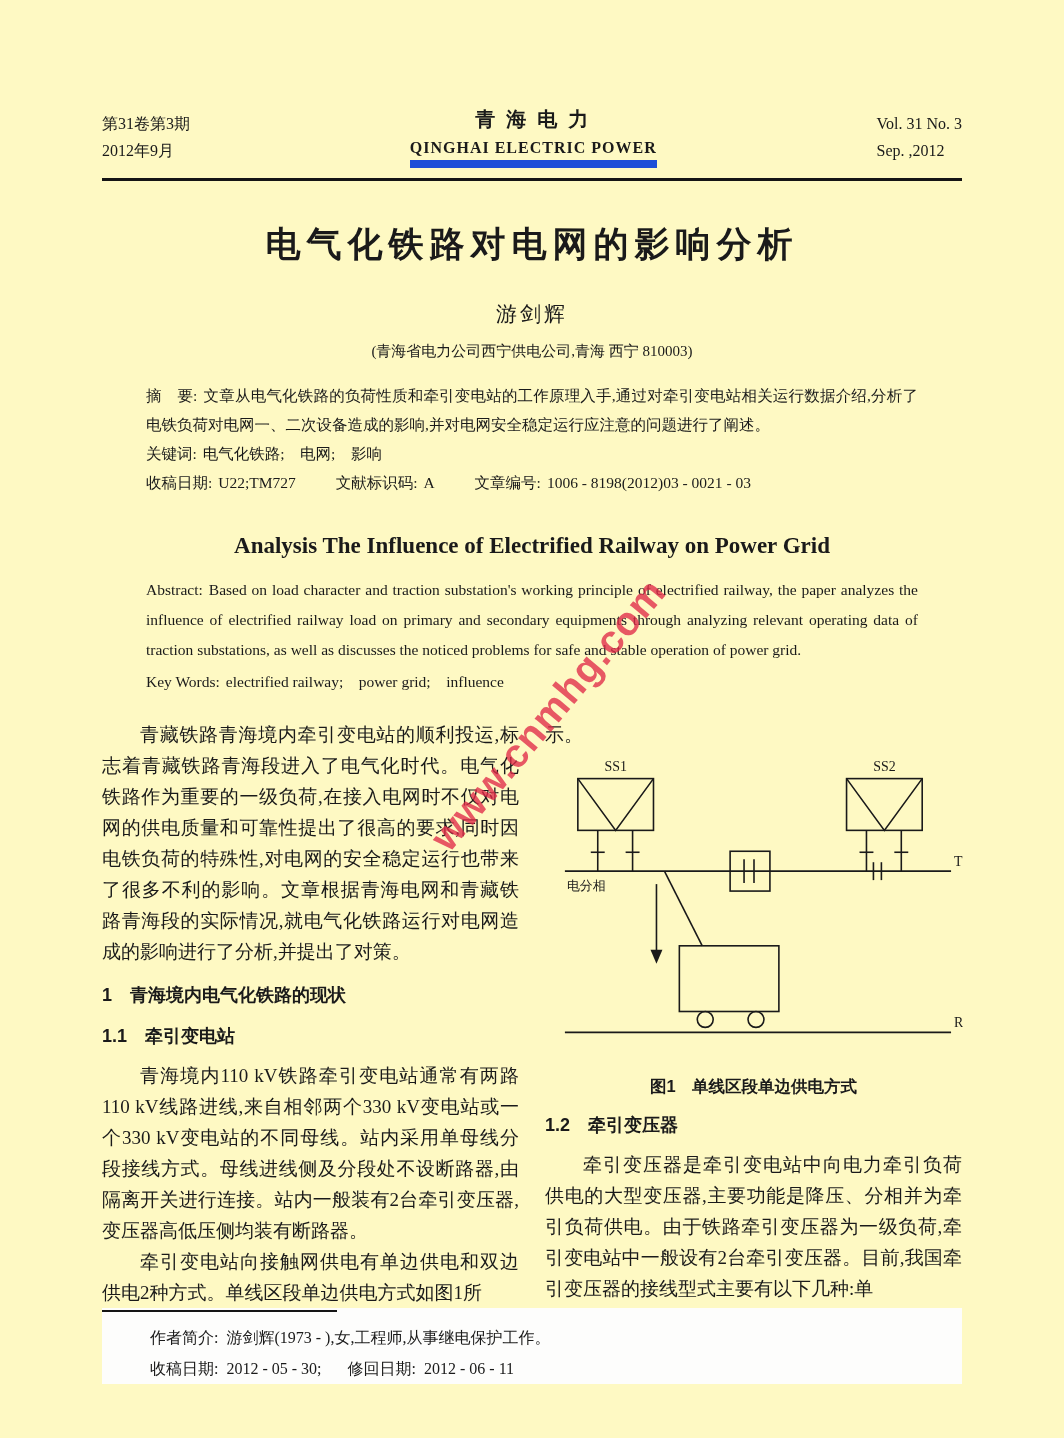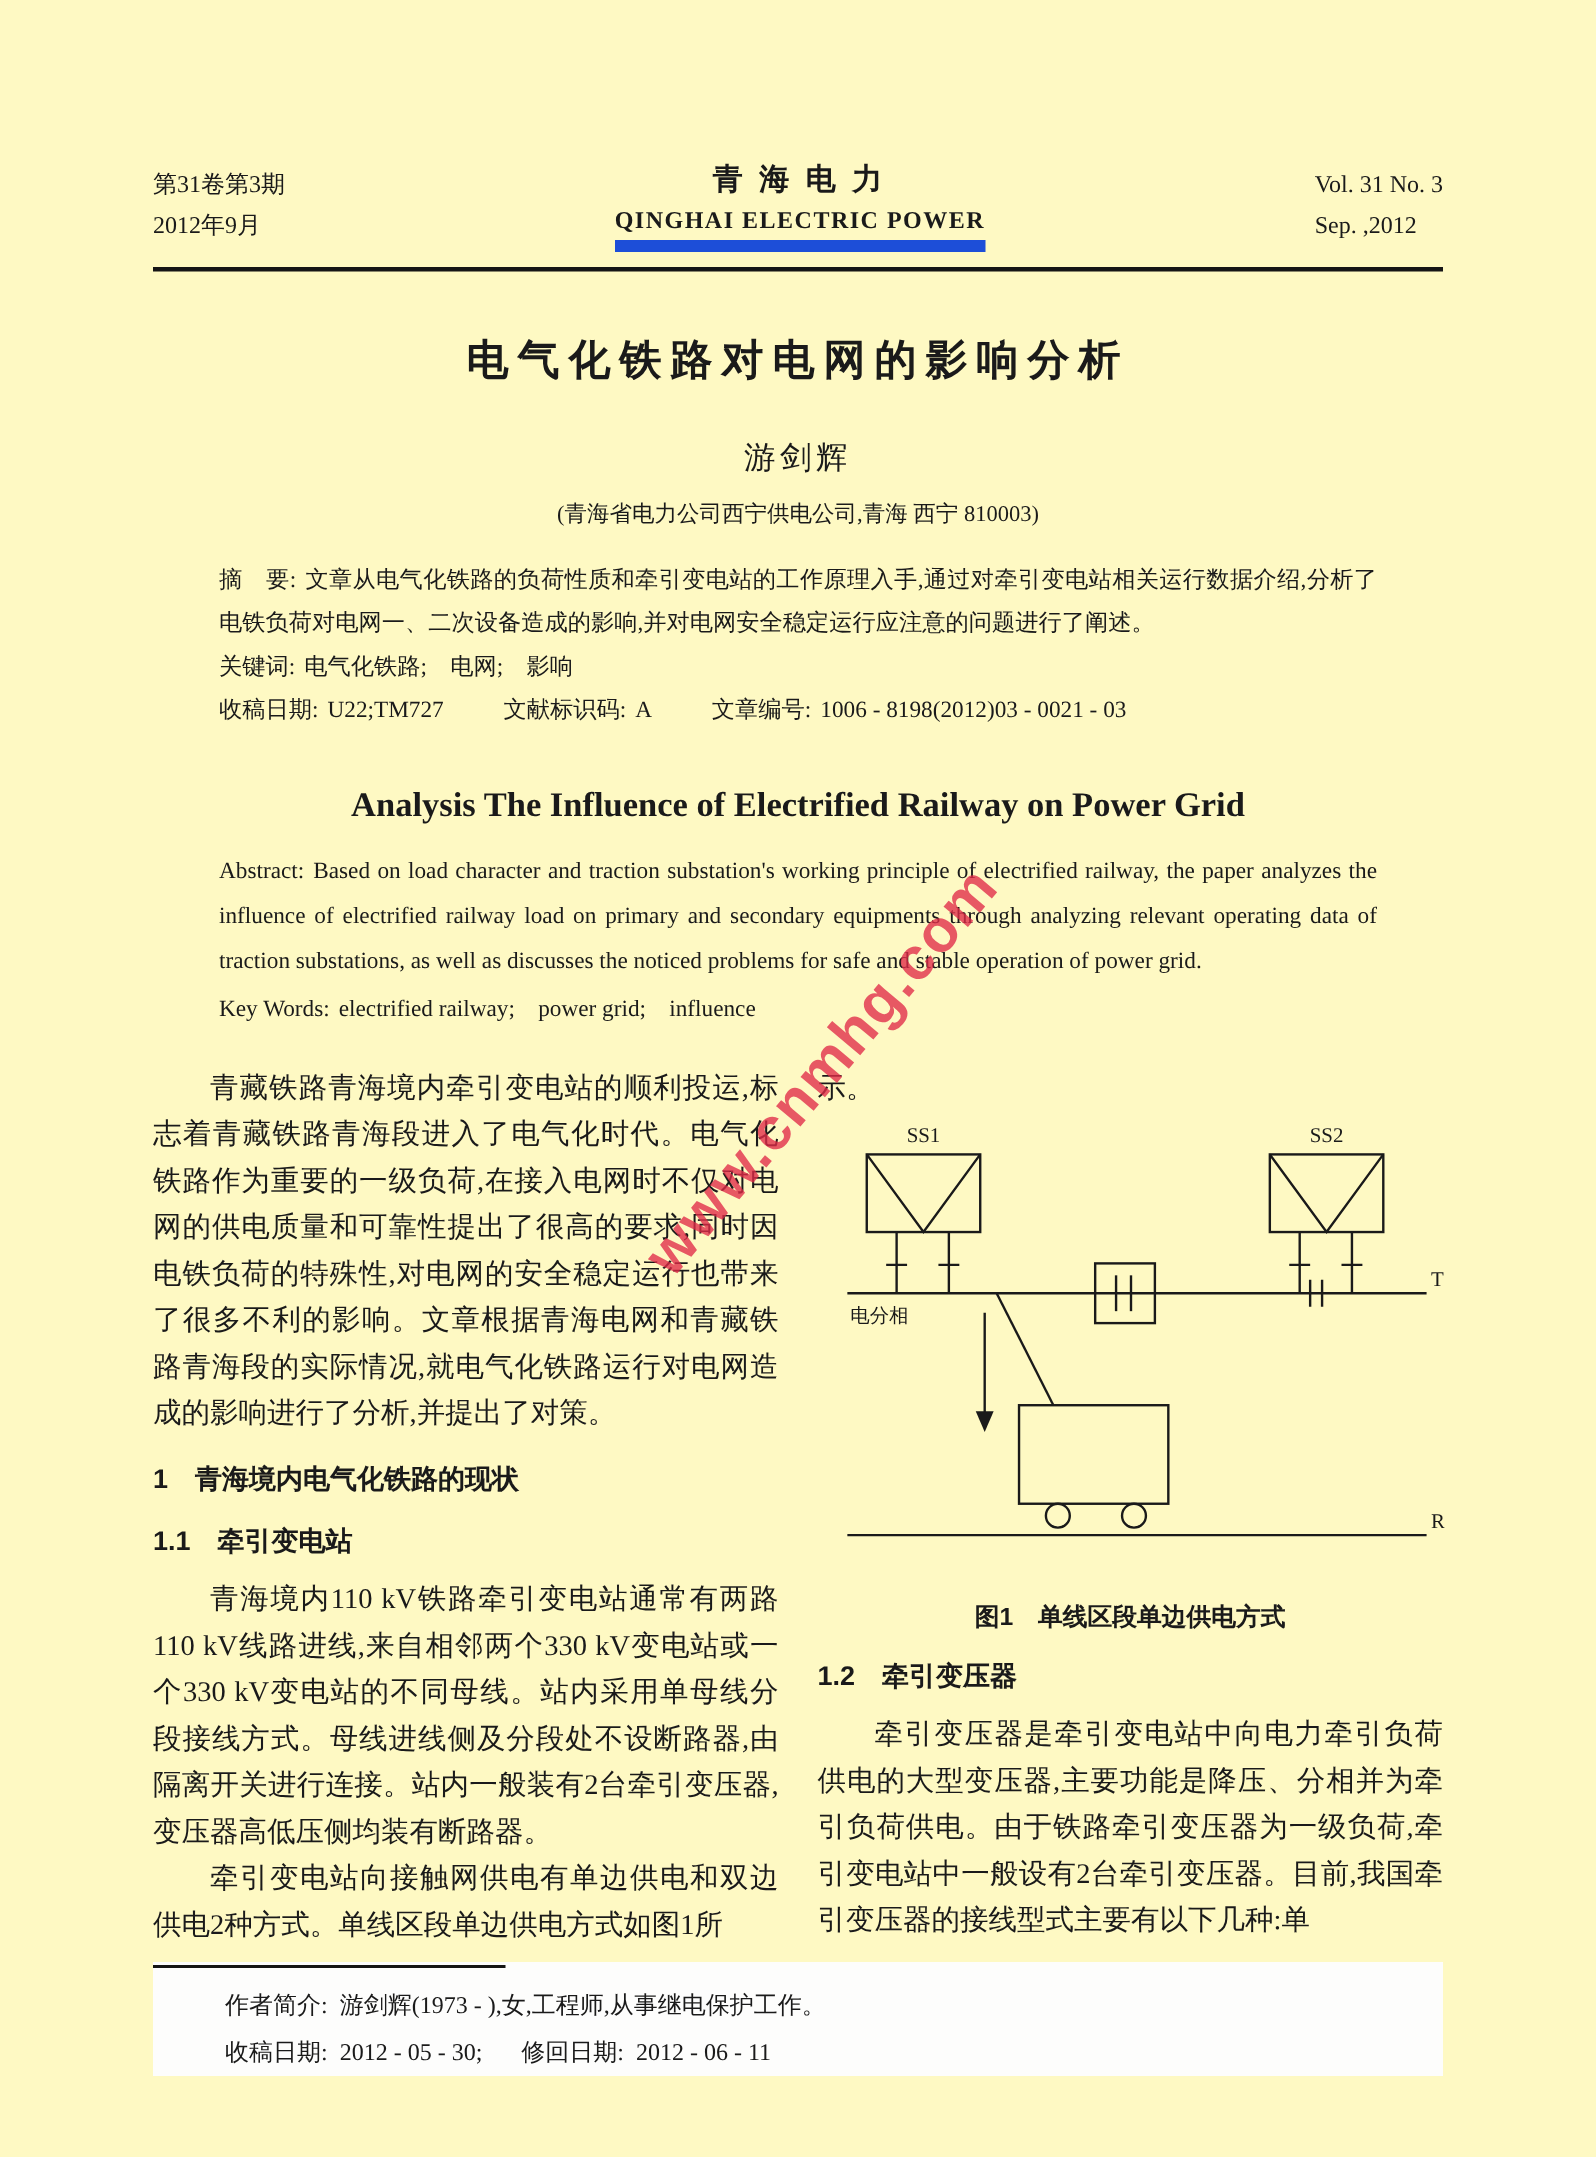--- a/index.html
+++ b/index.html
@@ -13,21 +13,21 @@
 
   
   .journal-header { display:flex; justify-content:space-between; align-items:center; }
   .hdr-side { font-size:16px; line-height:27px; }
   .hdr-center { text-align:center; }
   .journal-cn { font-size:20px; font-weight:bold; letter-spacing:3px; }
   .journal-en { font-size:16px; font-weight:bold; margin-top:6px; border-bottom:8px solid #1d4ed8; padding-bottom:3px; letter-spacing:1px; }
   .header-rule { height:3px; background:#151515; margin-top:10px; }
 
   
-  .title-cn { margin-top:40px; text-align:center; font-size:28px; font-weight:bold; letter-spacing:6px;
+  .title-cn { margin-top:40px; text-align:center; font-size:35px; font-weight:bold; letter-spacing:6px;
               font-family:"Liberation Sans","DejaVu Sans",sans-serif; }
   .author-cn { margin-top:32px; text-align:center; font-size:21px; letter-spacing:3px; }
   .affiliation { margin-top:14px; text-align:center; font-size:15px; }
 
   .meta { margin:20px 44px 0 44px; font-size:15.5px; line-height:29px; text-align:justify; }
   .meta p { margin:0; }
   .lbl { font-weight:normal; margin-right:6px; }
   .clc-group { margin-right:36px; white-space:nowrap; }
 
   .title-en { margin-top:36px; text-align:center; font-size:23px; font-weight:bold; }

